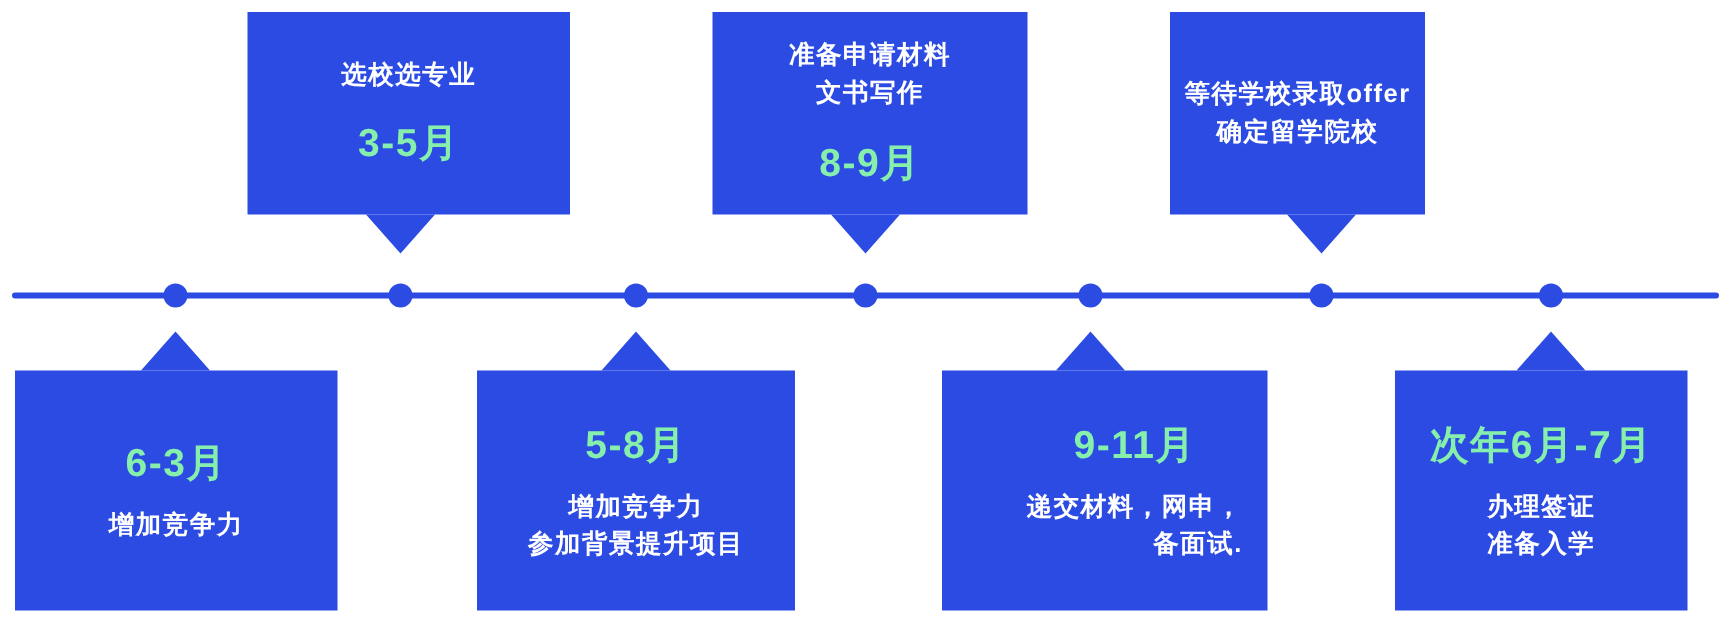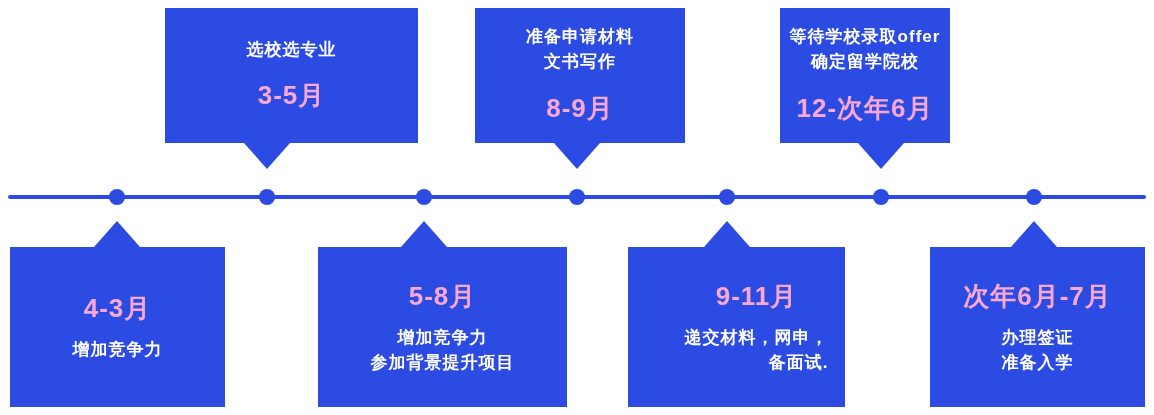--- a/index.html
+++ b/index.html
@@ -50,21 +50,21 @@
   .box.bottom { top: 247px; height: 160px; }
   .desc-line {
     font-size: 17px;
     font-weight: bold;
     line-height: 1.45;
     letter-spacing: 1px;
   }
   .month {
     font-size: 26px;
     font-weight: bold;
-    color: #f9a8d4;
+    color: #86efac;
     letter-spacing: 1px;
   }
   .box.top .month { margin-top: 16px; }
   .box.bottom .month { margin-bottom: 12px; }
   .box .lines-left { text-align: right; }
   
   .tri {
     position: absolute;
     width: 0;
     height: 0;
@@ -89,62 +89,61 @@
 
   <div class="tl-line"></div>
   <div class="tl-dot" style="left:109px"></div>
   <div class="tl-dot" style="left:259px"></div>
   <div class="tl-dot" style="left:416px"></div>
   <div class="tl-dot" style="left:569px"></div>
   <div class="tl-dot" style="left:719px"></div>
   <div class="tl-dot" style="left:873px"></div>
   <div class="tl-dot" style="left:1026px"></div>
 
-  <div class="box top" style="left:165px; width:253px;">
+  <div class="box top" style="left:165px; width:215px;">
     <div class="desc-line">选校选专业</div>
     <div class="month">3-5月</div>
     <div class="tri tri-down" style="left:79px"></div>
   </div>
 
   <div class="box top" style="left:475px; width:210px;">
     <div class="desc-line">准备申请材料</div>
     <div class="desc-line">文书写作</div>
     <div class="month">8-9月</div>
     <div class="tri tri-down" style="left:79px"></div>
   </div>
 
   <div class="box top" style="left:780px; width:170px;">
     <div class="desc-line">等待学校录取offer</div>
     <div class="desc-line">确定留学院校</div>
-    <div class="month">12-次年6月</div>
     <div class="tri tri-down" style="left:78px"></div>
   </div>
 
   <div class="box bottom" style="left:10px; width:215px;">
-    <div class="month">4-3月</div>
+    <div class="month">6-3月</div>
     <div class="desc-line">增加竞争力</div>
     <div class="tri tri-up" style="left:84px"></div>
   </div>
 
-  <div class="box bottom" style="left:318px; width:249px;">
+  <div class="box bottom" style="left:318px; width:212px;">
     <div class="month">5-8月</div>
     <div class="desc-line">增加竞争力</div>
     <div class="desc-line">参加背景提升项目</div>
     <div class="tri tri-up" style="left:83px"></div>
   </div>
 
   <div class="box bottom" style="left:628px; width:217px;padding-left:40px;">
     <div class="month">9-11月</div>
     <div class="lines-left">
       <div class="desc-line">递交材料，网申，</div>
       <div class="desc-line">备面试.</div>
     </div>
     <div class="tri tri-up" style="left:76px"></div>
   </div>
 
-  <div class="box bottom" style="left:930px; width:215px;">
+  <div class="box bottom" style="left:930px; width:195px;">
     <div class="month">次年6月-7月</div>
     <div class="desc-line">办理签证</div>
     <div class="desc-line">准备入学</div>
     <div class="tri tri-up" style="left:81px"></div>
   </div>
 
 </div>
 
 </body></html>

